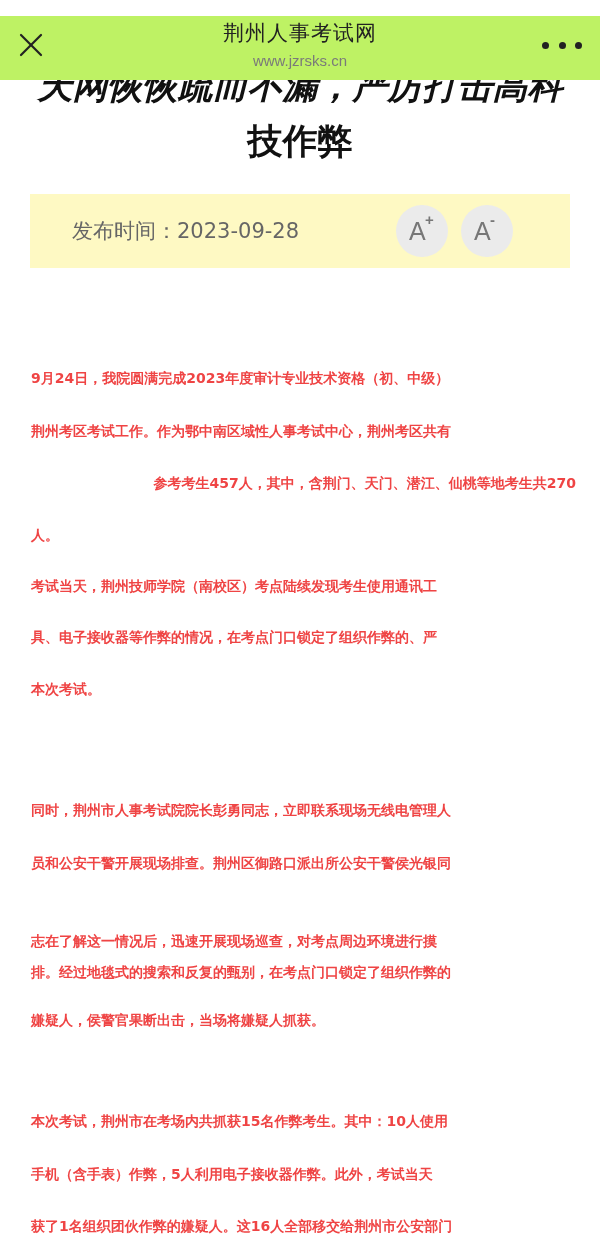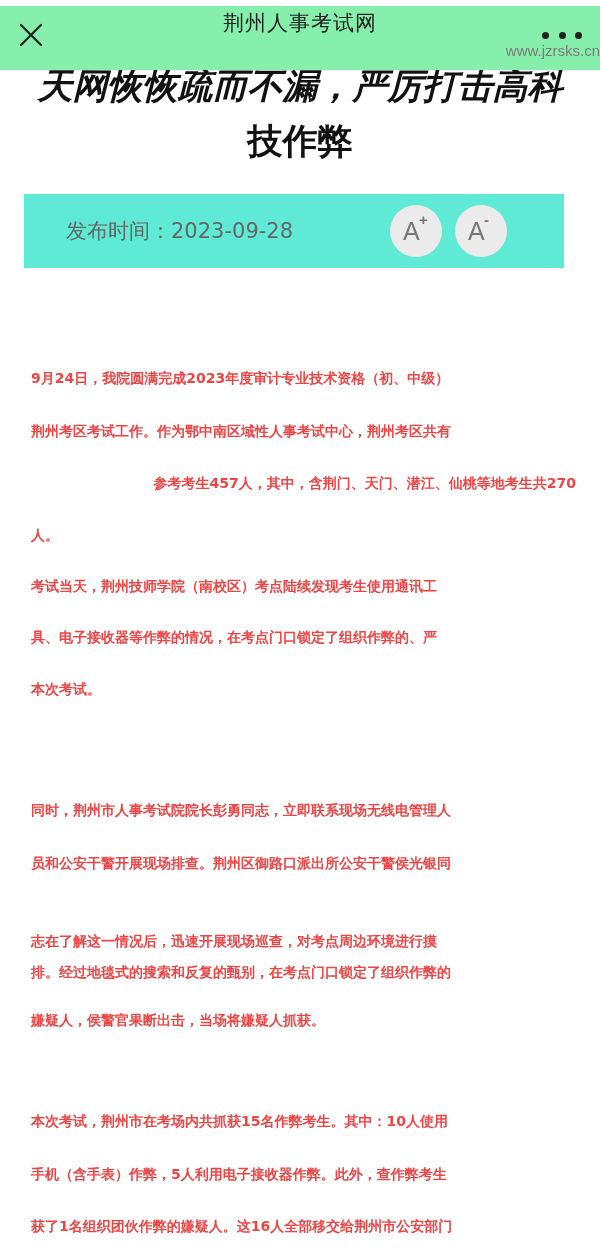--- a/index.html
+++ b/index.html
@@ -1,49 +1,49 @@
 <!DOCTYPE html>
 <html><head>
   <meta charset="utf-8">
   <style>
     * { margin: 0; padding: 0; box-sizing: border-box; }
     html, body { width: 600px; height: 1256px; overflow: hidden; background: #ffffff; }
     body { position: relative; font-family: "DejaVu Sans", "Liberation Sans", sans-serif; color: #111; }
 
     .topbar {
-      position: absolute; left: 0; top: 6px; width: 600px; height: 64px;
-      background: #86efac; z-index: 2;
+      position: absolute; left: 0; top: 16px; width: 600px; height: 64px;
+      background: #bef264; z-index: 2;
     }
     .close-btn {
       position: absolute; left: 14px; top: 12px; width: 34px; height: 34px; cursor: pointer;
     }
     .close-btn svg { width: 34px; height: 34px; display: block; }
     .more-btn {
       position: absolute; right: 18px; top: 18px; width: 40px; height: 22px;
       display: flex; align-items: center; justify-content: space-between; cursor: pointer;
     }
     .more-btn .dot { width: 7px; height: 7px; border-radius: 50%; background: #222; }
     .site-title {
       position: absolute; left: 0; right: 0; top: 3px; text-align: center;
       font-size: 21px; line-height: 28px; color: #222; letter-spacing: 1px;
     }
     .site-url {
-      position: absolute; left: 0; right: 0; top: 35px; text-align: right;
+      position: absolute; left: 0; right: 0; top: 35px; text-align: center;
       font-family: "Liberation Sans", sans-serif;
       font-size: 15px; line-height: 20px; color: #7a7a7a;
     }
 
     .article-title {
       position: absolute; left: 28px; width: 544px; text-align: center;
       font-size: 35px; font-weight: bold; color: #111; line-height: 55px; white-space: nowrap;
     }
 
     .meta-box {
-      position: absolute; left: 24px; top: 194px; width: 540px; height: 74px;
-      background: #5eead4;
+      position: absolute; left: 30px; top: 194px; width: 540px; height: 74px;
+      background: #fef9c3;
     }
     .meta-date {
       position: absolute; left: 42px; top: 22px; font-size: 21px; line-height: 30px; color: #666;
       white-space: nowrap;
     }
     .font-btn {
       position: absolute; top: 11px; width: 52px; height: 52px; border-radius: 50%;
       background: #ebebeb; cursor: pointer;
       font-family: "Liberation Sans", sans-serif; color: #777;
     }
@@ -113,15 +113,15 @@
 <div>
   <div class="body-line" style="top:798px;">同时，荆州市人事考试院院长彭勇同志，立即联系现场无线电管理人</div>
   <div class="body-line" style="top:851px;">员和公安干警开展现场排查。荆州区御路口派出所公安干警侯光银同</div>
   <div class="body-line" style="top:929px;">志在了解这一情况后，迅速开展现场巡查，对考点周边环境进行摸</div>
   <div class="body-line" style="top:928px;margin-top:32px;">排。经过地毯式的搜索和反复的甄别，在考点门口锁定了组织作弊的</div>
   <div class="body-line" style="top:1008px;">嫌疑人，侯警官果断出击，当场将嫌疑人抓获。</div>
 </div>
 
 <div>
   <div class="body-line" style="top:1109px;">本次考试，荆州市在考场内共抓获15名作弊考生。其中：10人使用</div>
-  <div class="body-line" style="top:1162px;">手机（含手表）作弊，5人利用电子接收器作弊。此外，查作弊考生</div>
+  <div class="body-line" style="top:1162px;">手机（含手表）作弊，5人利用电子接收器作弊。此外，考试当天</div>
   <div class="body-line" style="top:1214px;">获了1名组织团伙作弊的嫌疑人。这16人全部移交给荆州市公安部门</div>
 </div>
 
 </body></html>

